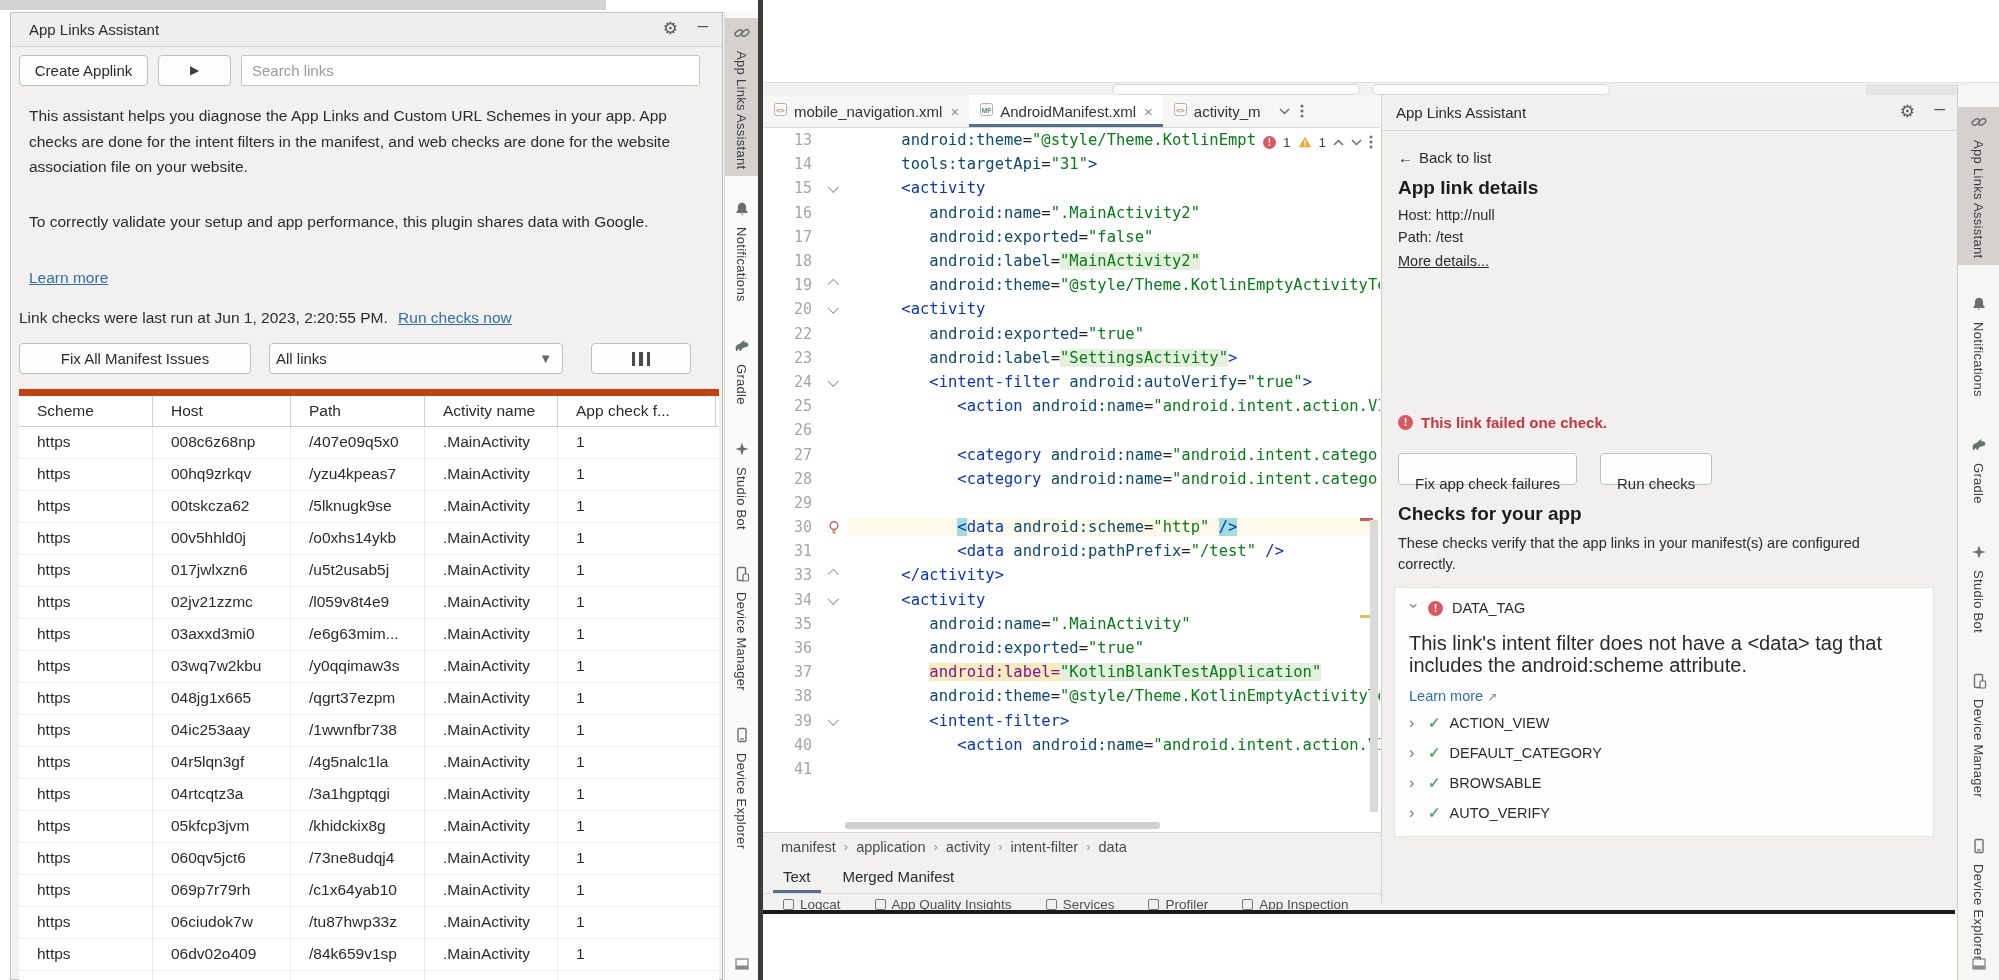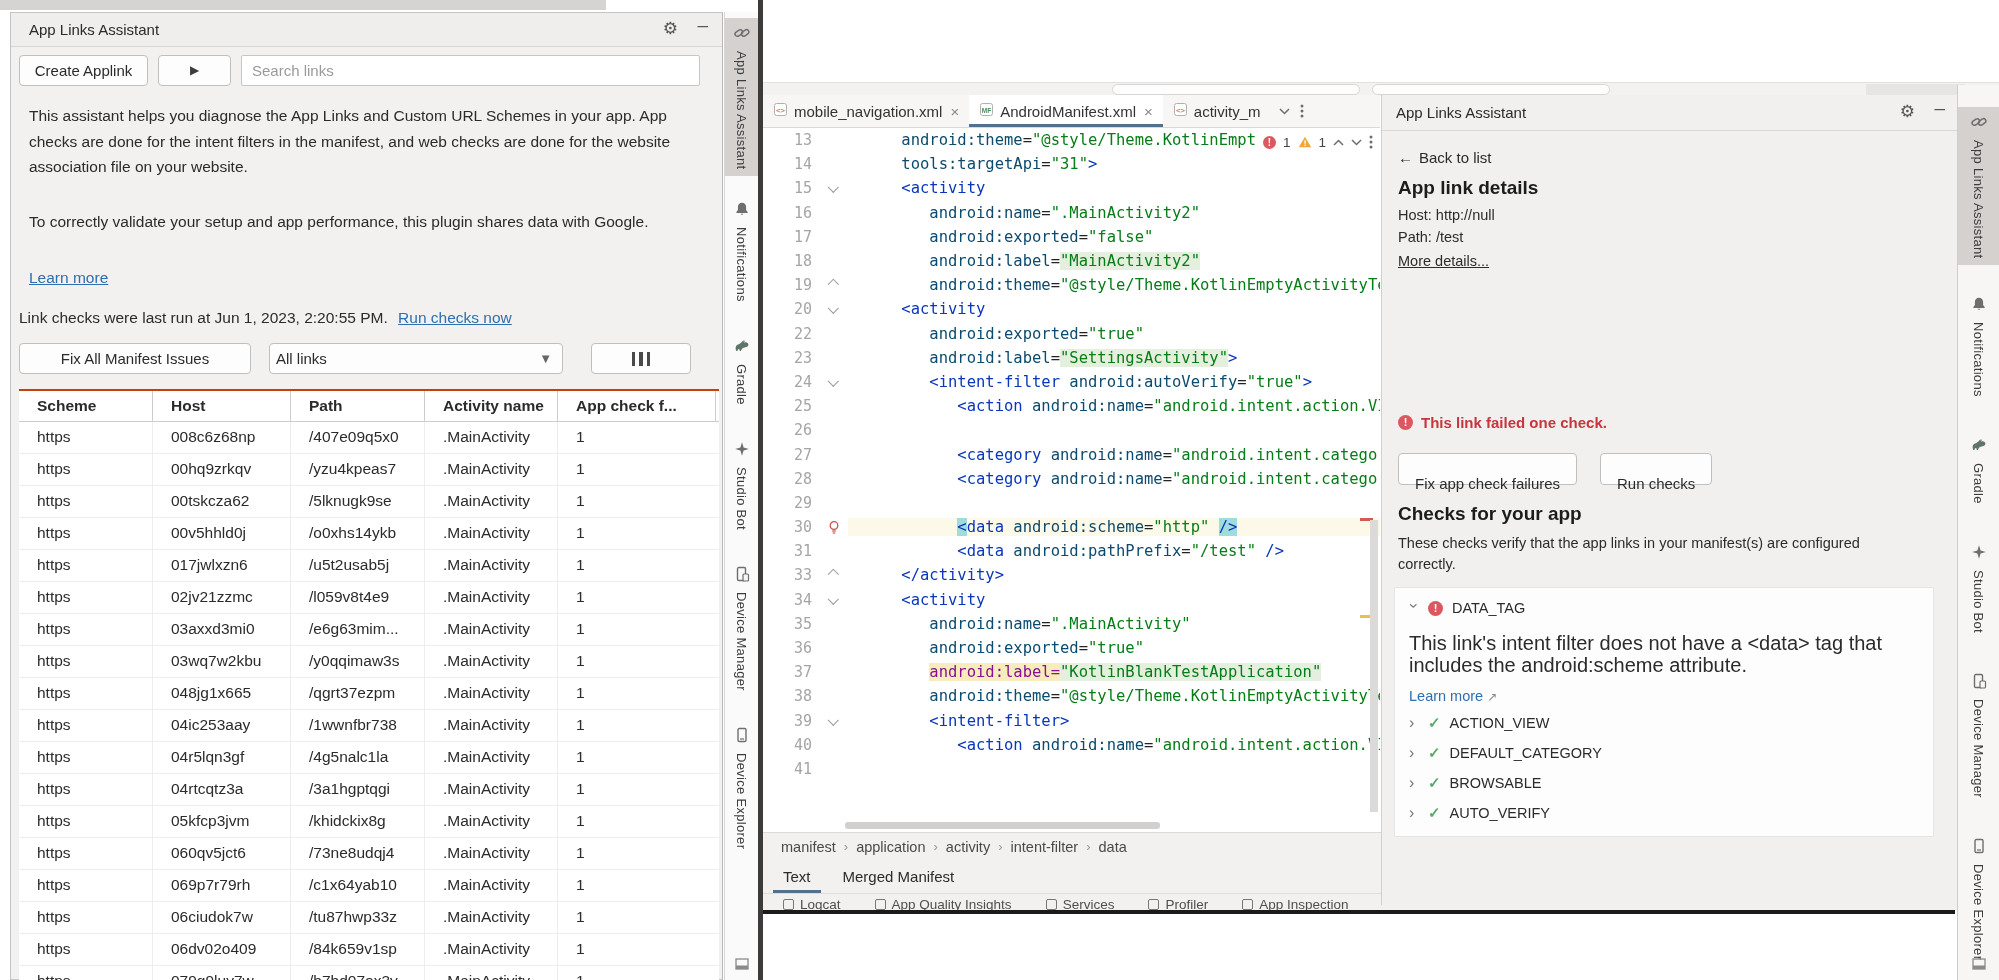--- a/index.html
+++ b/index.html
@@ -22,21 +22,21 @@
   .link{color:#2e6fb0;text-decoration:underline;cursor:pointer;}
   .lastrun{position:absolute;left:8px;top:296px;font-size:15.5px;color:#2b2b2b;}
   .dropdown{position:absolute;left:258px;top:330px;width:294px;height:31px;background:#fdfdfd;border:1px solid #c1bfbd;border-radius:4px;box-sizing:border-box;font-size:15px;line-height:29px;padding:0 6px;}
   .dropdown .arr{position:absolute;right:10px;top:0;color:#666;font-size:13px;}
   .colbtn{position:absolute;left:580px;top:330px;width:100px;height:31px;}
   .colbars{display:inline-block;margin-top:8px;}
   .colbars span{display:inline-block;width:3.5px;height:14px;background:#4a4a4a;margin:0 2px;}
   
   .ltable{position:absolute;left:8px;top:376px;width:700px;}
   .trow{display:flex;height:31px;background:#fff;border-bottom:1px solid #ededed;}
-  .trow.head{height:30px;border-top:2px solid #c2410c;border-bottom:1px solid #cdcdcd;font-weight:bold;}
+  .trow.head{height:30px;border-top:7px solid #c2410c;border-bottom:1px solid #cdcdcd;}
   .tcell{box-sizing:border-box;padding:0 6px 0 18px;font-size:15.5px;line-height:30px;color:#2b2b2b;white-space:nowrap;overflow:hidden;text-overflow:ellipsis;border-right:1px solid #ededed;}
   .trow.head .tcell{border-right:1px solid #cdcdcd;}
   .tcell:nth-child(1){width:134px;}.tcell:nth-child(2){width:138px;}.tcell:nth-child(3){width:134px;}
   .tcell:nth-child(4){width:133px;}.tcell:nth-child(5){width:158px;border-right:none;}
   
   .strip{background:#fbfafa;box-sizing:border-box;}
   .strip.mid{left:724px;top:12px;width:34px;height:968px;border-left:1px solid #d8d6d4;}
   .strip.right{left:1957px;top:85px;width:42px;height:895px;border-left:1px solid #cfcdcb;background:#f7f6f5;}
   .vtab{display:flex;flex-direction:column;align-items:center;gap:6px;padding:7px 3px;cursor:pointer;}
   .vtab .vlabel{writing-mode:vertical-rl;font-size:13px;color:#3c3c3c;letter-spacing:.3px;white-space:nowrap;}

